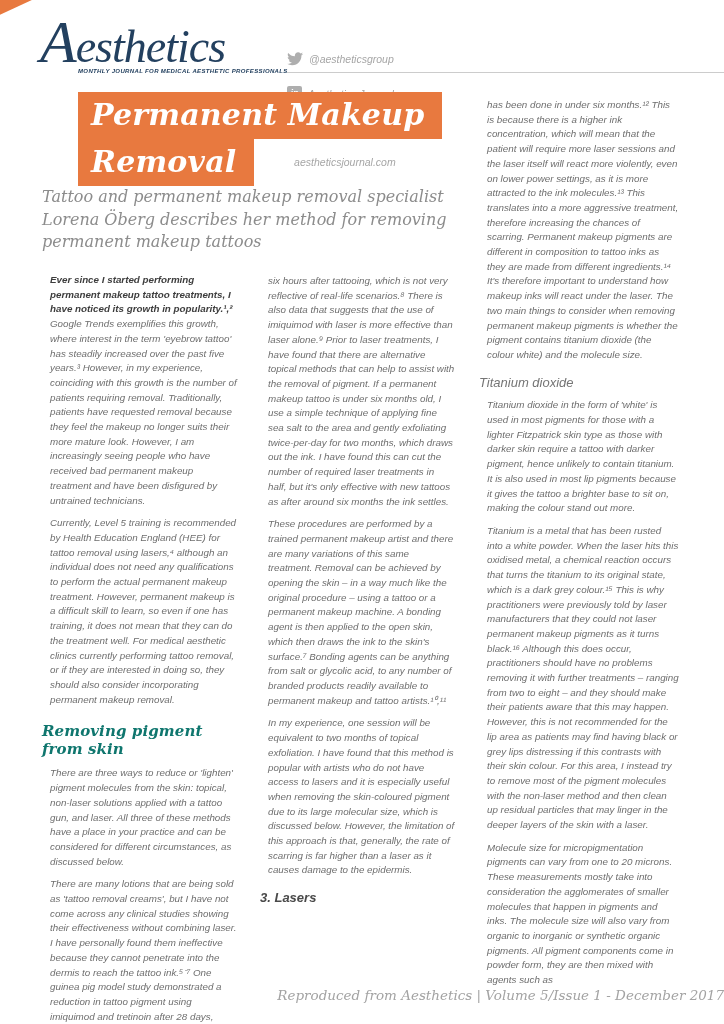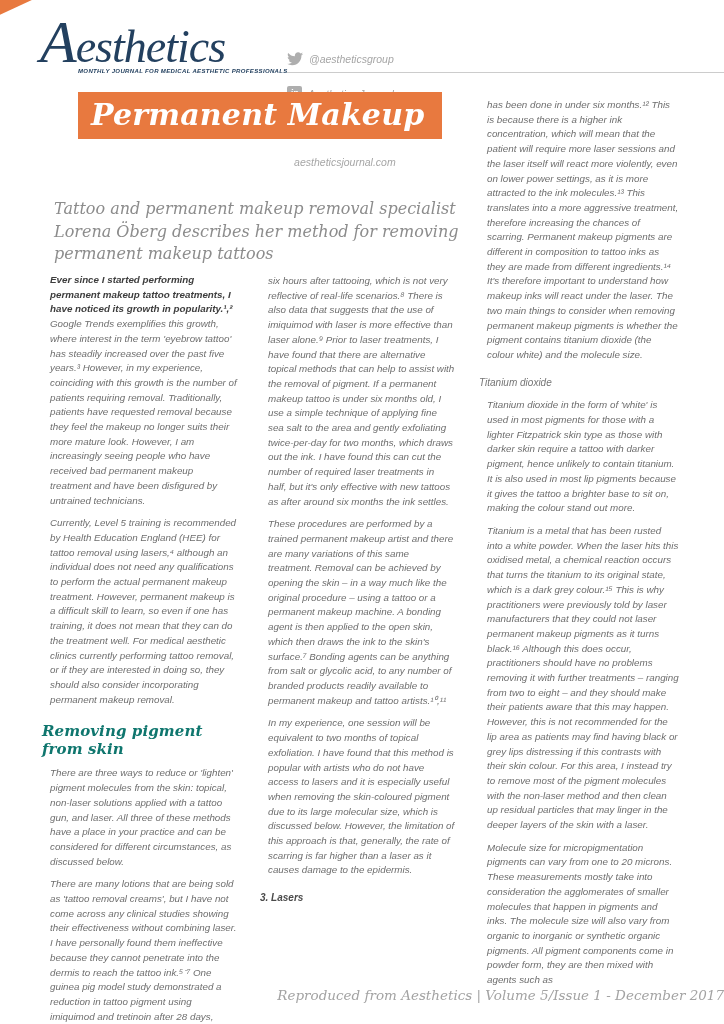--- a/index.html
+++ b/index.html
@@ -40,34 +40,34 @@
   .title-bar {
     display:table; background:#e8793f; color:#ffffff;
     font-family:"DejaVu Serif", serif; font-weight:bold;
     font-size:30px; line-height:35px; padding:5px 18px 7px 13px;
     letter-spacing:0.2px;
   }
   
   .standfirst {
     position:absolute; left:42px; top:186px; width:412px;
     font-family:"DejaVu Serif", serif; font-size:16px; line-height:22.5px;
-    color:#8c8c8c; margin:12px;
+    color:#8c8c8c; margin:0;
   }
   
   .col { position:absolute; }
   .col1 { left:42px;  top:265px; width:203px; }
   .col2 { left:260px; top:266px; width:203px; }
   .col3 { left:479px; top:90px;  width:208px; }
   .body { font-size:9.8px; line-height:14.7px; color:#6e6e6e; margin:8px; text-align:left; }
   .lead { font-weight:bold; color:#3d3d3d; }
   .section-heading {
     font-family:"DejaVu Serif", serif; font-size:15px; font-weight:bold;
     color:#0f766e; margin:15px 0 5px 0; letter-spacing:0.1px;
   }
-  .subhead { font-size:10px; line-height:14.7px; font-weight:bold; color:#4a4a4a; margin:13px 0 0 0; }
+  .subhead { font-size:13px; line-height:14.7px; font-weight:bold; color:#4a4a4a; margin:13px 0 0 0; }
   .subhead.light { font-weight:normal; color:#757575; }
   
   .footer {
     position:absolute; left:0; right:0; top:987px; text-align:right;
     font-family:"DejaVu Serif", serif; font-size:13.5px; color:#a3a3a3;
   }
 </style>
 </head>
 <body>
 
@@ -96,20 +96,21 @@
     <span class="social-item">
       <span class="sq-icon">f</span>
       <span>Aesthetics</span>
     </span>
     <span>aestheticsjournal.com</span>
   </div>
   <div class="header-rule"></div>
 
   <div class="title-banner">
     <div class="title-bar">Permanent Makeup</div>
+    <div class="title-bar">Removal</div>
   </div>
 
   <p class="standfirst">Tattoo and permanent makeup removal specialist Lorena Öberg describes her method for removing permanent makeup tattoos</p>
 
   <div class="col col1">
     <p class="body"><span class="lead">Ever since I started performing permanent makeup tattoo treatments, I have noticed its growth in popularity.¹,²</span><span> Google Trends exemplifies this growth, where interest in the term 'eyebrow tattoo' has steadily increased over the past five years.³ However, in my experience, coinciding with this growth is the number of patients requiring removal. Traditionally, patients have requested removal because they feel the makeup no longer suits their more mature look. However, I am increasingly seeing people who have received bad permanent makeup treatment and have been disfigured by untrained technicians.</span></p>
     <p class="body">Currently, Level 5 training is recommended by Health Education England (HEE) for tattoo removal using lasers,⁴ although an individual does not need any qualifications to perform the actual permanent makeup treatment. However, permanent makeup is a difficult skill to learn, so even if one has training, it does not mean that they can do the treatment well. For medical aesthetic clinics currently performing tattoo removal, or if they are interested in doing so, they should also consider incorporating permanent makeup removal.</p>
     <h2 class="section-heading">Removing pigment from skin</h2>
     <p class="body">There are three ways to reduce or 'lighten' pigment molecules from the skin: topical, non-laser solutions applied with a tattoo gun, and laser. All three of these methods have a place in your practice and can be considered for different circumstances, as discussed below.</p>
     <p class="body">There are many lotions that are being sold as 'tattoo removal creams', but I have not come across any clinical studies showing their effectiveness without combining laser. I have personally found them ineffective because they cannot penetrate into the dermis to reach the tattoo ink.⁵⁻⁷ One guinea pig model study demonstrated a reduction in tattoo pigment using imiquimod and tretinoin after 28 days, however application started</p>

